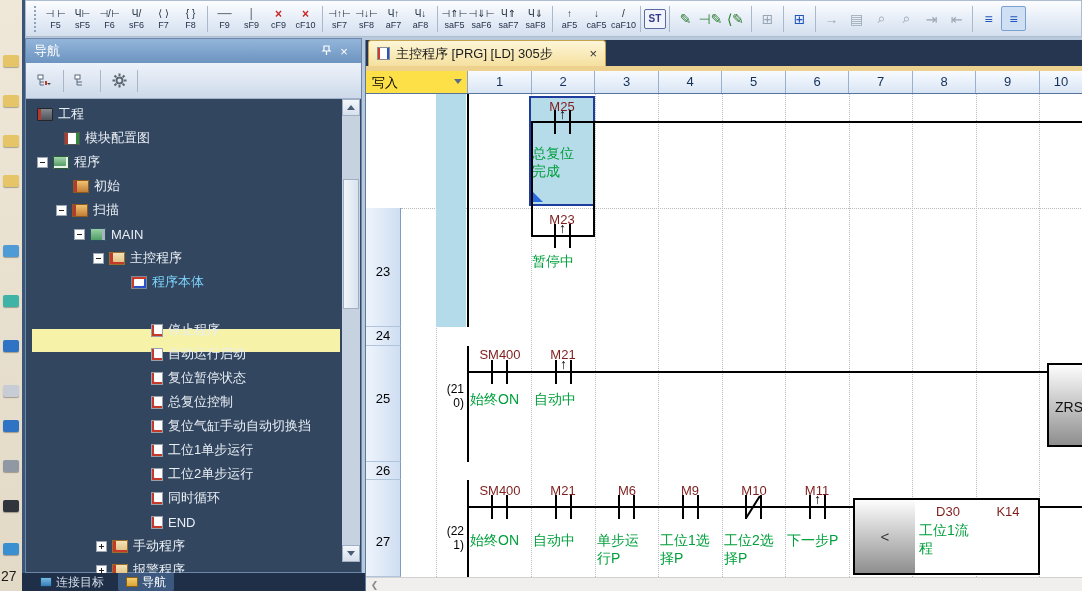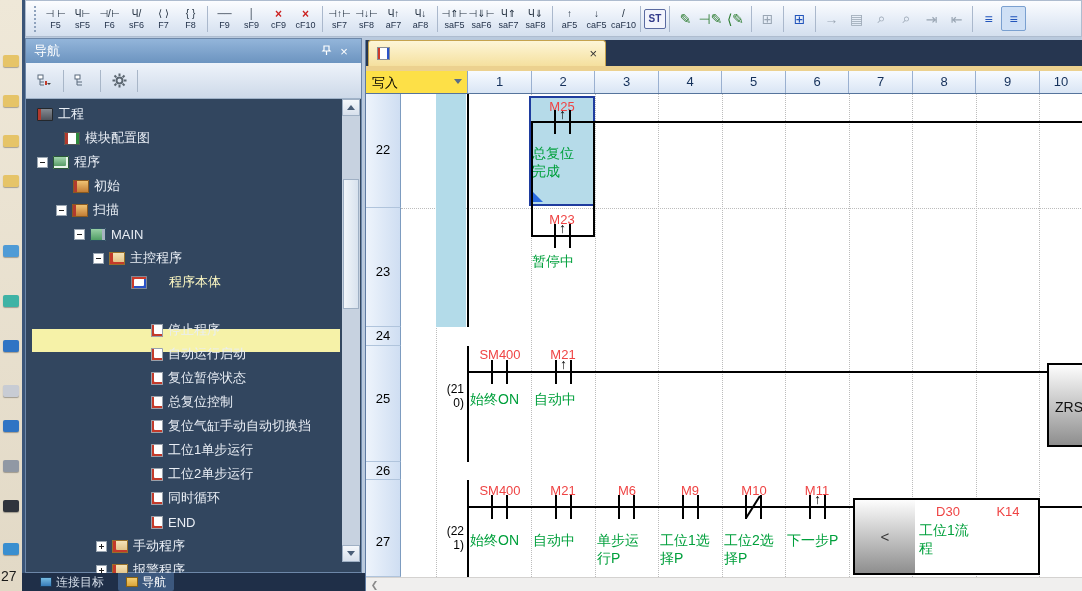--- a/index.html
+++ b/index.html
@@ -43,21 +43,21 @@
   .nav-tools{left:0;top:24px;width:100%;height:36px;background:linear-gradient(#eef3fa,#cdd9e9);
     display:flex;align-items:center;padding:0 6px;border-bottom:1px solid #9fb2c8;}
   .ntb{width:26px;height:24px;border:1px solid transparent;border-radius:2px;display:flex;align-items:center;justify-content:center;}
   .nsep{width:1px;height:22px;background:#a8b6c8;margin:0 5px;}
   .combo{width:130px;height:24px;background:#fff;border:1px solid #8295ab;display:flex;align-items:center;}
   .combo .cv{flex:1;font-size:13px;color:#111;padding-left:6px;}
   .combo .cb{width:18px;height:100%;background:linear-gradient(#f4f7fb,#cfdaе8);border-left:1px solid #9fb0c4;
     font-size:8px;color:#44566e;display:flex;align-items:center;justify-content:center;}
   .tree{left:0;top:60px;width:335px;height:475px;overflow:hidden;position:absolute;}
   .ti{position:absolute;height:24px;display:flex;align-items:center;gap:5px;color:#e9eef5;font-size:13px;white-space:nowrap;}
-  .ti.sel-row .tl{color:#fef9c3;margin-left:17px;}
+  .ti.sel-row .tl{color:#7dd3fc;}
   .sel-bg{left:6px;top:230px;width:308px;height:23px;background:#f6f2a8;}
   .exp{width:11px;height:11px;background:#fff;border:1px solid #9aa6b2;position:relative;flex:none;}
   .exp::before{content:"";position:absolute;left:2px;top:4px;width:5px;height:1px;background:#222;}
   .exp.plus::after{content:"";position:absolute;left:4px;top:2px;width:1px;height:5px;background:#222;}
   .ic{width:16px;height:13px;flex:none;border-radius:1px;}
   .ic-proj{background:linear-gradient(#8a8f96,#4a4f57);box-shadow:inset 0 0 0 1px #23272c,inset 4px 0 0 #b23a2e;}
   .ic-mod{background:#fff;box-shadow:inset 0 0 0 1px #555,inset 4px 0 0 #b23a2e,inset -4px 0 0 #2f8a3c;}
   .ic-prog{background:linear-gradient(#aadbb4,#3f8a50);box-shadow:inset 0 0 0 1px #2a5a36,inset -3px -3px 0 #e8f4ea;}
   .ic-init{background:linear-gradient(#f4c878,#c07830);box-shadow:inset 0 0 0 1px #8a5a20,inset 4px 0 0 #b23a2e;}
   .ic-main{background:linear-gradient(#9fd4ab,#4a9a5f);box-shadow:inset 0 0 0 1px #2e4e62,inset -4px 0 0 #a7b2c2;}
@@ -97,21 +97,21 @@
 
   .canvas{left:0;top:54px;width:717px;height:483px;background:#fff;overflow:hidden;position:absolute;}
   .rn{position:absolute;left:0;width:35px;background:linear-gradient(90deg,#eef4fc,#cfdef2);
     border-right:1px solid #7d9cc0;border-bottom:1px solid #b0c4dc;font-size:13px;color:#000;text-align:center;}
   .vdot{position:absolute;width:1px;border-left:1px dotted #bcbcbc;top:0;height:483px;}
   .hdot{position:absolute;left:35px;width:682px;height:1px;border-top:1px dotted #bcbcbc;}
   .band{position:absolute;left:70px;top:0;width:30px;height:233px;background:#b3dbe9;}
   .rail{position:absolute;left:101px;width:2px;background:#000;}
   .wire{position:absolute;height:2px;background:#000;}
   .vwire{position:absolute;width:2px;background:#000;}
-  .dev{position:absolute;font-size:13px;color:#ef4444;text-align:center;white-space:nowrap;}
+  .dev{position:absolute;font-size:13px;color:#7f1d1d;text-align:center;white-space:nowrap;}
   .cmt{position:absolute;font-size:14px;line-height:18px;color:#00A03C;}
   .stepn{position:absolute;font-size:12px;color:#000;text-align:right;line-height:14px;}
   .pre{white-space:pre-line;}
   .titlerow{position:absolute;left:37px;width:679px;background:#a6f3e1;border:1px solid #000;
     font-size:13px;font-weight:bold;color:#000;padding:1px 0 0 5px;white-space:nowrap;overflow:hidden;}
   .selcell{position:absolute;left:163px;top:2px;width:66px;height:110px;background:#b6dbe9;border:2px solid #1e3c9e;}
   .seltri{position:absolute;left:2px;bottom:2px;width:0;height:0;border-bottom:10px solid #2a6ae0;border-right:10px solid transparent;}
   .ct{position:absolute;width:37px;height:40px;}
   .ct .b{position:absolute;top:8px;width:2px;height:24px;background:#000;}
   .ct .bl{left:10px;} .ct .br{right:10px;}
@@ -420,20 +420,21 @@
         <span class="dic2"></span>
         <span>导航</span>
       </div>
   </div>
 
   <div class="abs editor">
 
     <div class="abs tabbar">
       <div class="tab">
         <span class="tico"></span>
+        <span class="tt">主控程序 [PRG] [LD] 305步</span>
         <span class="tx">×</span>
       </div>
     </div>
     <div class="abs goldline"></div>
 
     <div class="abs lhead">
       <div class="mode">
         <span>写入</span>
         <span class="mode-arrow"></span>
       </div>
@@ -461,21 +462,20 @@
       <div class="vdot" style="left:546px"></div>
       <div class="vdot" style="left:610px"></div>
       <div class="vdot" style="left:673px"></div>
       <div class="hdot" style="top:114px"></div>
 
       <div class="band"></div>
       <div class="rail" style="top:0;height:233px"></div>
       <div class="rail" style="top:252px;height:116px"></div>
       <div class="rail" style="top:386px;height:97px"></div>
 
-      <div class="rn" style="top:0;height:114px;padding-top:48px">22</div>
       <div class="rn" style="top:114px;height:119px;padding-top:56px">23</div>
       <div class="rn" style="top:233px;height:19px;padding-top:1px">24</div>
       <div class="rn" style="top:252px;height:116px;padding-top:45px">25</div>
       <div class="rn" style="top:368px;height:18px;padding-top:1px">26</div>
       <div class="rn" style="top:386px;height:97px;padding-top:54px">27</div>
 
       <div class="selcell">
           <span class="seltri"></span>
         </div>
       <div class="wire" style="left:165px;top:27px;width:552px"></div>

